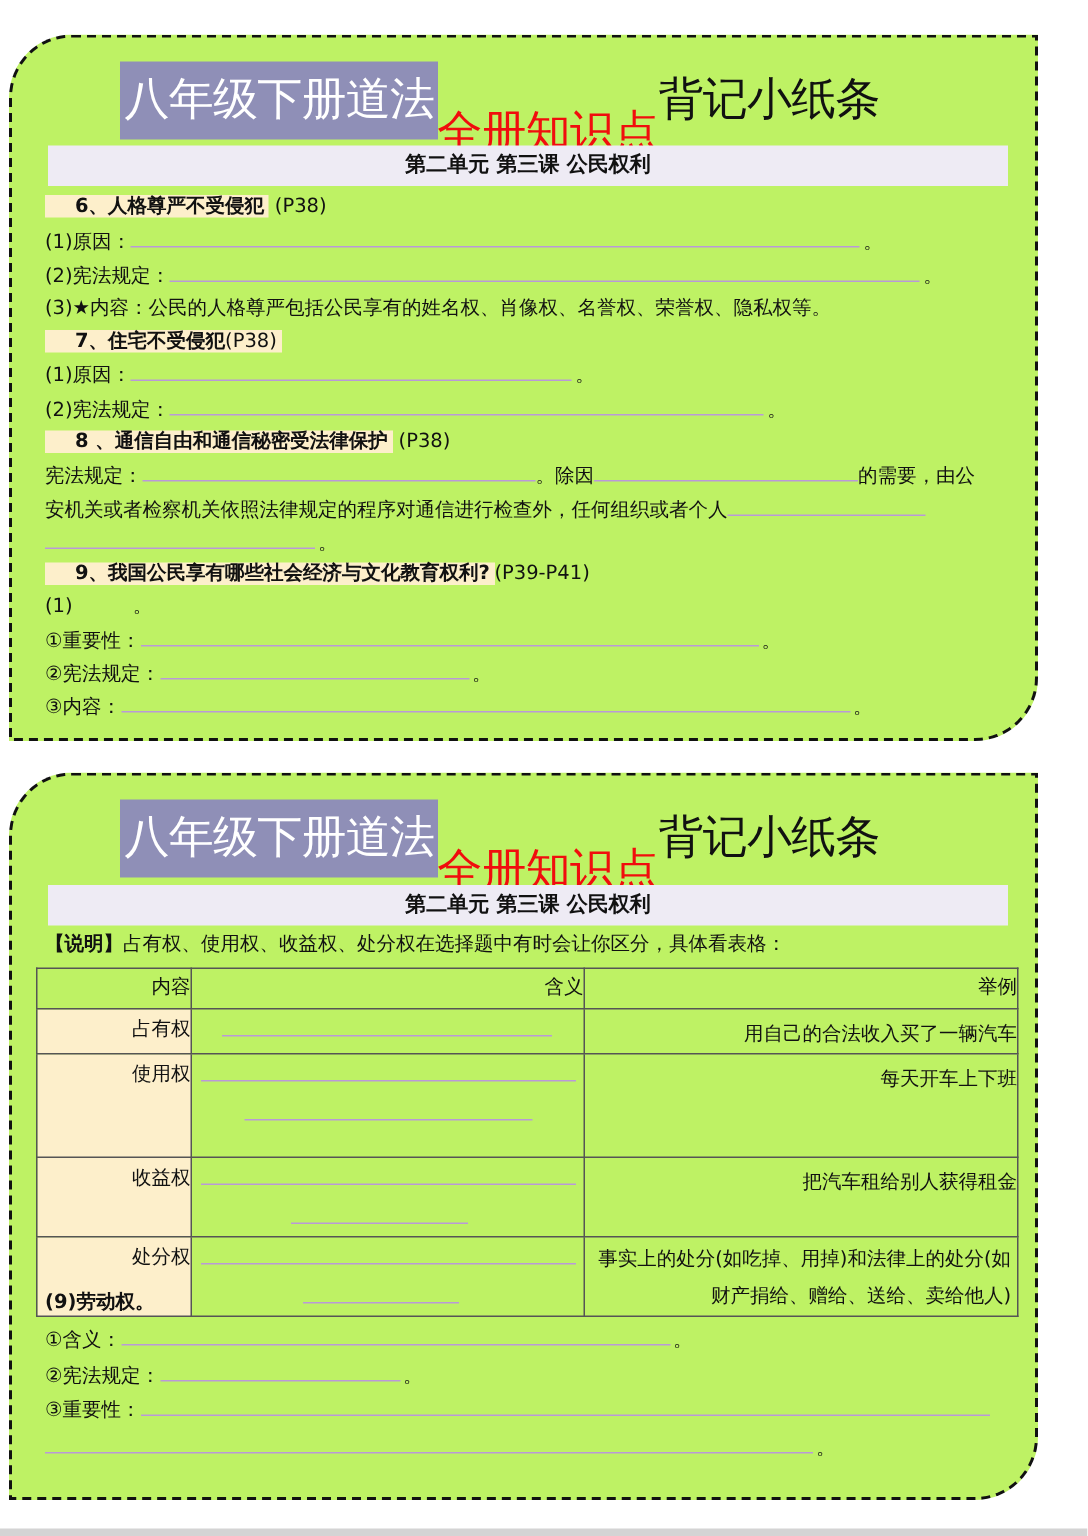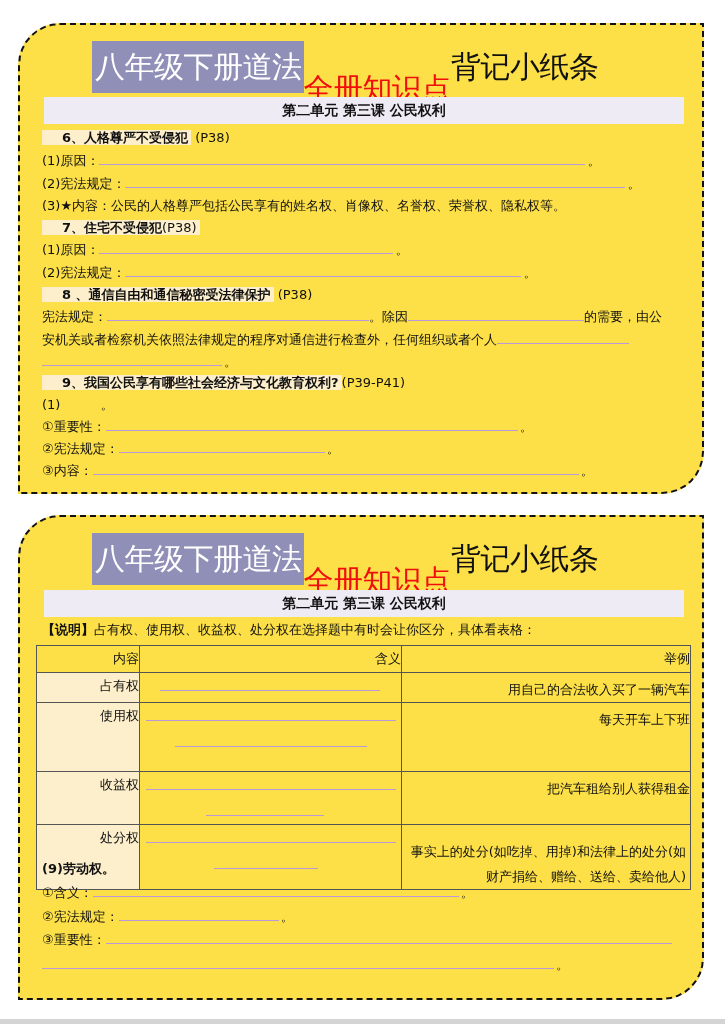--- a/index.html
+++ b/index.html
@@ -1,26 +1,26 @@
 <!DOCTYPE html>
 <html><head>
 <meta charset="utf-8">
 <style>
   * { box-sizing: border-box; margin: 0; padding: 0; }
   html, body { width: 725px; height: 1024px; background: #ffffff; overflow: hidden; }
   body { font-family: "DejaVu Sans", "Liberation Sans", sans-serif; color: #111; position: relative; }
 
   .card {
     position: absolute;
-    left: 18px;
+    left: 6px;
     width: 686px;
     border: 2.5px dashed #111;
     border-top-left-radius: 42px;
     border-bottom-right-radius: 42px;
-    background: #fde047;
+    background: #bef264;
   }
   .card1 { top: 23px; height: 471px; }
   .card2 { top: 515px; height: 485px; }
 
   .title {
     position: absolute;
     left: 72px;
     top: 16px;
     height: 52px;
     display: flex;
@@ -196,21 +196,21 @@
           <span class="cellblank" style="left:66px; width:118px; top:43px;"></span>
         </td>
         <td class="example">把汽车租给别人获得租金</td>
       </tr>
       <tr style="height:53px;">
         <td class="name">处分权</td>
         <td class="meaning">
           <span class="cellblank" style="left:6px; width:250px; top:17px;"></span>
           <span class="cellblank" style="left:74px; width:104px; top:43px;"></span>
         </td>
-        <td class="example" style="padding:14px 4px 0 4px;">事实上的处分(如吃掉、用掉)和法律上的处分(如财产捐给、赠给、送给、卖给他人)</td>
+        <td class="example" style="padding:2px 4px 0 4px;">事实上的处分(如吃掉、用掉)和法律上的处分(如财产捐给、赠给、送给、卖给他人)</td>
       </tr>
     </tbody>
   </table>
 
   <div class="line bold" style="top:342px;">(9)劳动权。</div>
   <div class="line" style="top:366px;">
     <span>①含义：</span><span class="blank" style="width:366px;"></span><span class="dot">。</span>
   </div>
   <div class="line" style="top:390px;">
     <span>②宪法规定：</span><span class="blank" style="width:160px;"></span><span class="dot">。</span>

